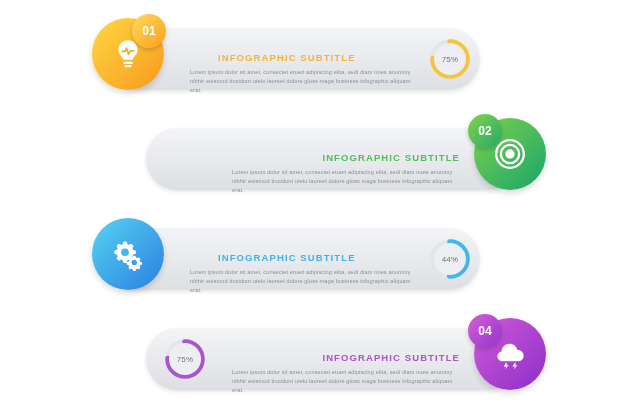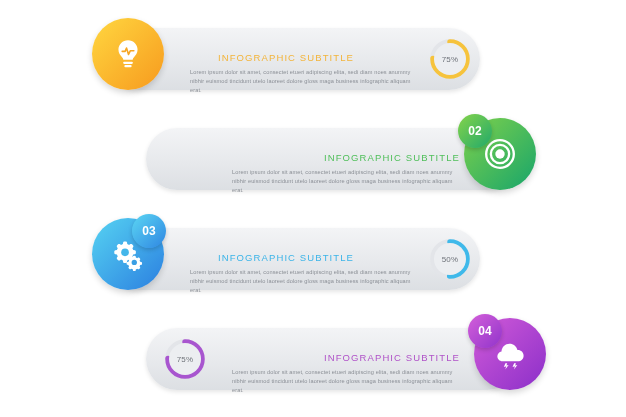--- a/index.html
+++ b/index.html
@@ -17,21 +17,21 @@
     position:absolute;height:62px;border-radius:31px;
     background:linear-gradient(180deg,#f3f4f6 0%,#e7e9ec 55%,#dcdfe3 100%);
     box-shadow:0 2px 4px rgba(0,0,0,0.10);
   }
   .bar.left{left:108px;width:372px;}
   .bar.right{left:146px;width:372px;}
 
   
   .txt{position:absolute;top:46px;width:228px;}
   .title{
-    font-size:9.5px;font-weight:normal;letter-spacing:1.1px;
+    font-size:9.5px;font-weight:bold;letter-spacing:1.1px;
     margin:0 0 5px 0;
     padding-left:28px;
   }
   .desc{
     font-size:5.6px;line-height:1.65;color:#8b8f96;margin:0;
     letter-spacing:0.1px;
   }
 
   
   .cluster{position:absolute;width:84px;height:84px;}
@@ -82,29 +82,30 @@
       </div>
       <div class="cluster" style="left: 92px; top: 12px;">
         <div class="bigcircle" style="background: linear-gradient(135deg, rgb(255, 215, 64) 0%, rgb(247, 154, 30) 100%);">
           <svg class="iconglyph" viewBox="0 0 32 32">
             <path fill="#fff" d="M16 3c-5 0-9 4-9 8.8 0 3.3 1.8 5.4 3.2 7 .8.9 1.3 1.6 1.4 2.6h8.8c.1-1 .6-1.7 1.4-2.6 1.4-1.6 3.2-3.7 3.2-7C25 7 21 3 16 3z"></path>
             <rect x="11.4" y="23.2" width="9.2" height="2.1" rx="1" fill="#fff"></rect>
             <rect x="12.6" y="26.4" width="6.8" height="2.1" rx="1" fill="#fff"></rect>
             <path fill="none" stroke="#f6a623" stroke-width="1.5" stroke-linecap="round" stroke-linejoin="round" d="M10.5 13.5h2.8l1.3-3.1 1.9 6 1.6-3.4h3.4"></path>
           </svg>
         </div>
+        <div class="numcircle" style="background: linear-gradient(135deg, rgb(255, 217, 94) 0%, rgb(249, 160, 27) 100%); left: 40px; top: -4px;">01</div>
       </div>
     </div>
     <div class="row" style="top: 106px;">
       <div class="bar right" style="top: 22px;"></div>
       <div class="txt" style="left: 232px; text-align: left;">
         <p class="title" style="color: rgb(79, 191, 90); text-align: right;">INFOGRAPHIC SUBTITLE</p>
         <p class="desc">Lorem ipsum dolor sit amet, consectet etueri adipiscing elita, sedi diam noes anummy nibhir euismod tincidunt utelo laoreet dolore gloss maga business infographic aliquam erat.</p>
       </div>
-      <div class="cluster" style="left: 464px; top: 12px; text-align: right;">
+      <div class="cluster" style="left: 474px; top: 12px; text-align: right;">
         <div class="bigcircle" style="background: linear-gradient(135deg, rgb(127, 209, 75) 0%, rgb(23, 165, 107) 100%);">
           <svg class="iconglyph" viewBox="0 0 32 32">
             <circle cx="16" cy="16" r="13" fill="none" stroke="#fff" stroke-width="2.2"></circle>
             <circle cx="16" cy="16" r="8.6" fill="none" stroke="#fff" stroke-width="2.2"></circle>
             <circle cx="16" cy="16" r="4.4" fill="#fff"></circle>
             <path fill="#fff" d="M16 11.6l1.3 2.7 3 .4-2.2 2.1.5 3-2.6-1.4-2.6 1.4.5-3-2.2-2.1 3-.4z"></path>
           </svg>
         </div>
         <div class="numcircle" style="background: linear-gradient(135deg, rgb(134, 212, 74) 0%, rgb(33, 169, 106) 100%); left: -6px; top: -4px;">02</div>
       </div>
@@ -114,37 +115,36 @@
       <div class="txt" style="left: 190px; text-align: left;">
         <p class="title" style="color: rgb(59, 180, 232); text-align: left;">INFOGRAPHIC SUBTITLE</p>
         <p class="desc">Lorem ipsum dolor sit amet, consectet etueri adipiscing elita, sedi diam noes anummy nibhir euismod tincidunt utelo laoreet dolore gloss maga business infographic aliquam erat.</p>
       </div>
       <div class="donut" style="left: 428px; top: 31px;">
         <svg width="44" height="44" viewBox="0 0 44 44" style="position:absolute;left:0;top:0;">
           <circle cx="22" cy="22" r="17" fill="none" stroke="#e3e5e9" stroke-width="5.5"></circle>
           <circle cx="22" cy="22" r="17" fill="none" stroke="#3fb9ea" stroke-width="5.5" stroke-linecap="round" stroke-dasharray="53.40707511102649 53.40707511102649" transform="rotate(-90 22 22)"></circle>
         </svg>
         <div class="hole"></div>
-        <span class="pct">50%</span>
+        <span class="pct">44%</span>
       </div>
       <div class="cluster" style="left: 92px; top: 12px;">
         <div class="bigcircle" style="background: linear-gradient(135deg, rgb(86, 211, 242) 0%, rgb(43, 127, 224) 100%);">
           <svg class="iconglyph" viewBox="0 0 32 32">
             <g fill="#fff">
               <path d="M13 3.5l1.1 2.3 2.5.3-1.8 1.8.4 2.5-2.2-1.2-2.2 1.2.4-2.5L9.4 6.1l2.5-.3z" opacity="0"></path>
               <path d="M12.6 4.2c-.6 0-1.1.4-1.2 1l-.2 1.5c-.6.2-1.2.5-1.7.8L8.2 6.7c-.5-.3-1.1-.2-1.5.2l-.9.9c-.4.4-.5 1-.2 1.5l.8 1.3c-.3.5-.6 1.1-.8 1.7l-1.5.2c-.6.1-1 .6-1 1.2v1.3c0 .6.4 1.1 1 1.2l1.5.2c.2.6.5 1.2.8 1.7l-.8 1.3c-.3.5-.2 1.1.2 1.5l.9.9c.4.4 1 .5 1.5.2l1.3-.8c.5.3 1.1.6 1.7.8l.2 1.5c.1.6.6 1 1.2 1h1.3c.6 0 1.1-.4 1.2-1l.2-1.5c.6-.2 1.2-.5 1.7-.8l1.3.8c.5.3 1.1.2 1.5-.2l.9-.9c.4-.4.5-1 .2-1.5l-.8-1.3c.3-.5.6-1.1.8-1.7l1.5-.2c.6-.1 1-.6 1-1.2v-1.3c0-.6-.4-1.1-1-1.2l-1.5-.2c-.2-.6-.5-1.2-.8-1.7l.8-1.3c.3-.5.2-1.1-.2-1.5l-.9-.9c-.4-.4-1-.5-1.5-.2l-1.3.8c-.5-.3-1.1-.6-1.7-.8l-.2-1.5c-.1-.6-.6-1-1.2-1z"></path>
             </g>
             <circle cx="13.2" cy="14.4" r="3.6" fill="#43b6ea"></circle>
             <g fill="#fff">
               <path d="M21.5 17.6c-.4 0-.8.3-.9.7l-.1 1c-.4.1-.8.3-1.2.6l-.9-.5c-.4-.2-.8-.1-1.1.2l-.6.6c-.3.3-.3.7-.2 1.1l.5.9c-.2.4-.4.8-.6 1.2l-1 .1c-.4.1-.7.4-.7.9v.9c0 .4.3.8.7.9l1 .1c.1.4.3.8.6 1.2l-.5.9c-.2.4-.1.8.2 1.1l.6.6c.3.3.7.3 1.1.2l.9-.5c.4.2.8.4 1.2.6l.1 1c.1.4.4.7.9.7h.9c.4 0 .8-.3.9-.7l.1-1c.4-.1.8-.3 1.2-.6l.9.5c.4.2.8.1 1.1-.2l.6-.6c.3-.3.3-.7.2-1.1l-.5-.9c.2-.4.4-.8.6-1.2l1-.1c.4-.1.7-.4.7-.9v-.9c0-.4-.3-.8-.7-.9l-1-.1c-.1-.4-.3-.8-.6-1.2l.5-.9c.2-.4.1-.8-.2-1.1l-.6-.6c-.3-.3-.7-.3-1.1-.2l-.9.5c-.4-.2-.8-.4-1.2-.6l-.1-1c-.1-.4-.4-.7-.9-.7z"></path>
             </g>
             <circle cx="21.9" cy="23.9" r="2.5" fill="#3a9fe4"></circle>
           </svg>
         </div>
-        <div class="numcircle" style="background: linear-gradient(135deg, rgb(91, 214, 243) 0%, rgb(47, 134, 226) 100%); left: 40px; top: -4px;">03</div>
       </div>
     </div>
     <div class="row" style="top: 306px;">
       <div class="bar right" style="top: 22px;"></div>
       <div class="txt" style="left: 232px; text-align: left;">
         <p class="title" style="color: rgb(176, 82, 200); text-align: right;">INFOGRAPHIC SUBTITLE</p>
         <p class="desc">Lorem ipsum dolor sit amet, consectet etueri adipiscing elita, sedi diam noes anummy nibhir euismod tincidunt utelo laoreet dolore gloss maga business infographic aliquam erat.</p>
       </div>
       <div class="donut" style="left: 163px; top: 31px;">
         <svg width="44" height="44" viewBox="0 0 44 44" style="position:absolute;left:0;top:0;">

